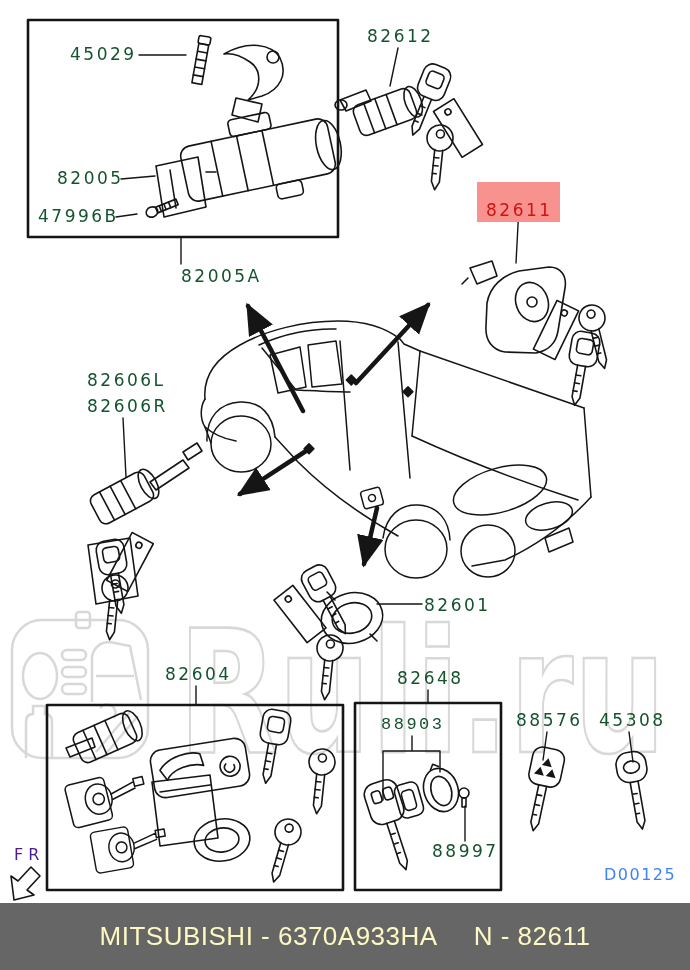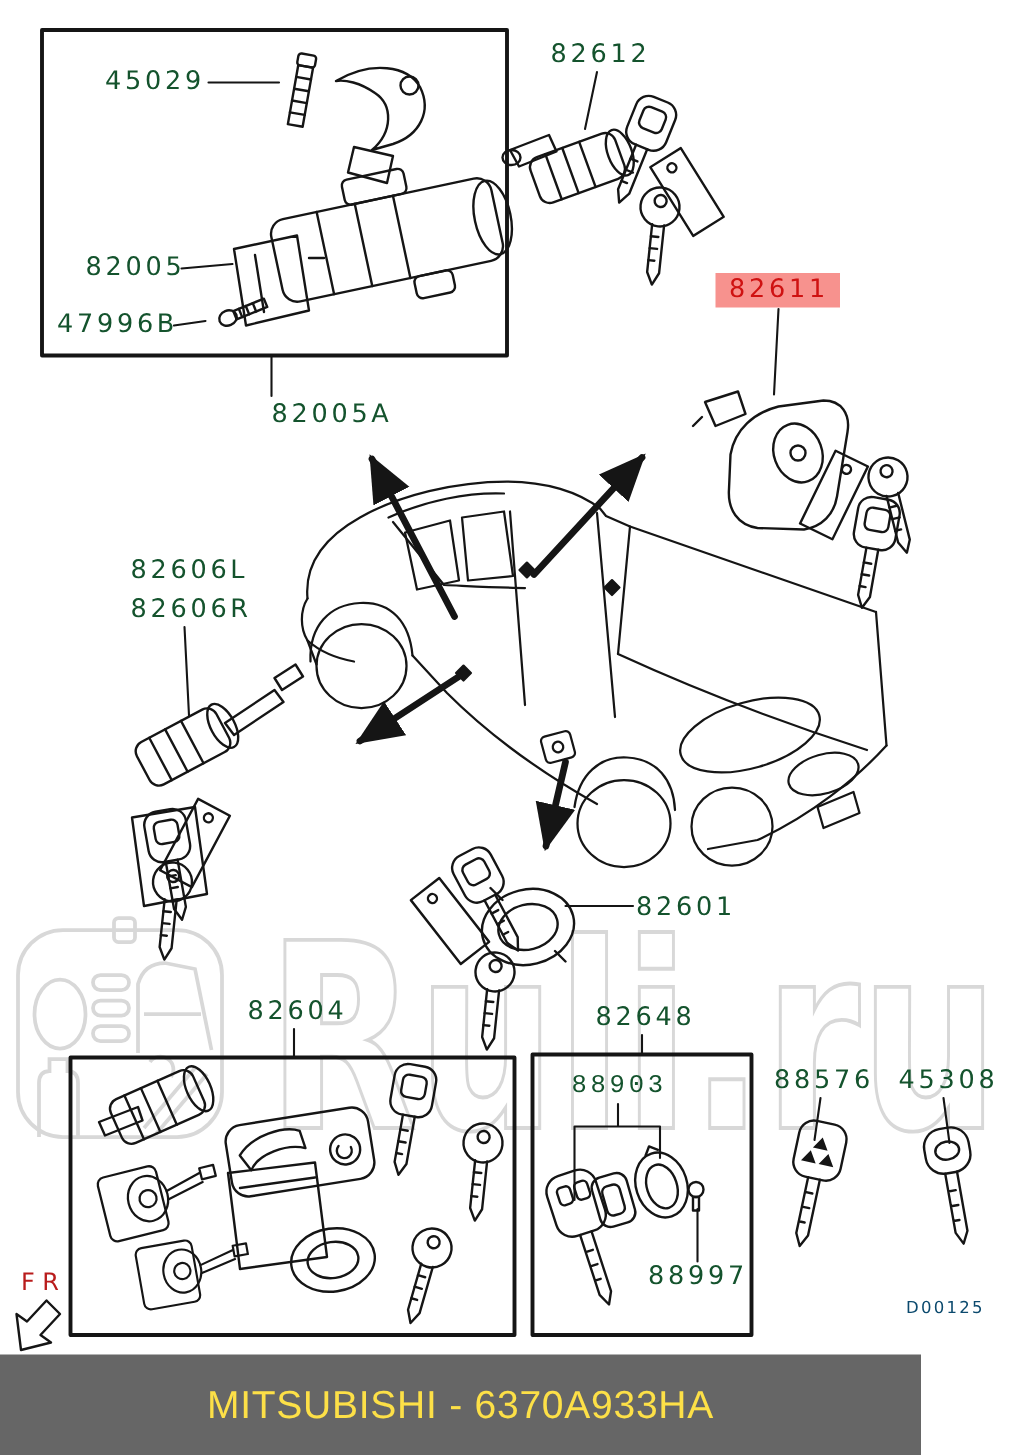--- a/index.html
+++ b/index.html
@@ -1,26 +1,26 @@
 <!DOCTYPE html>
 <html><head>
 <meta charset="utf-8">
 <style>
   html,body{margin:0;padding:0;background:#fff;}
   .stage{position:relative;width:690px;height:970px;background:#ffffff;overflow:hidden;
          font-family:"DejaVu Sans",sans-serif;}
   .art{position:absolute;left:0;top:0;}
   .plabel{position:absolute;font-size:17px;letter-spacing:2.5px;color:#14532d;
           white-space:nowrap;line-height:1;cursor:pointer;}
-  .plabel.hl{background:#f7928e;color:#cf1212;padding:3px 7px 3px 9px;}
-  .fr-label{position:absolute;left:14px;top:845px;font-size:16px;letter-spacing:5px;color:#b91c1c;}
-  .diag-code{position:absolute;left:604px;top:865px;font-size:11px;letter-spacing:1.5px;color:#0c4a6e;}
-  .footer{position:absolute;left:0;top:903px;width:614px;height:67px;background:#666666;
+  .plabel.hl{background:#f7928e;color:#cf1212;padding:20px 7px 3px 9px;}
+  .fr-label{position:absolute;left:14px;top:845px;font-size:16px;letter-spacing:5px;color:#4c1d95;}
+  .diag-code{position:absolute;left:604px;top:865px;font-size:16px;letter-spacing:1.5px;color:#3b82f6;}
+  .footer{position:absolute;left:0;top:903px;width:690px;height:67px;background:#666666;
           display:flex;align-items:center;justify-content:center;gap:36px;
-          color:#fde047;font-family:"Liberation Sans",sans-serif;font-size:26px;letter-spacing:0.5px;}
+          color:#fef9c3;font-family:"Liberation Sans",sans-serif;font-size:26px;letter-spacing:0.5px;}
 </style>
 </head>
 <body>
 
 <div class="stage">
 
   <svg class="art" width="690" height="970" viewBox="0 0 690 970">
     <defs>
       <marker id="ah" markerWidth="9" markerHeight="8" refX="6.2" refY="3" orient="auto" markerUnits="strokeWidth">
         <path d="M0,0 L7,3 L0,6 Z" fill="#151515"></path>
@@ -269,15 +269,16 @@
   <div class="plabel" style="left:381px;top:716px;font-family:Liberation Mono, monospace;">88903</div>
   <div class="plabel" style="left:432px;top:843px;">88997</div>
   <div class="plabel" style="left:516px;top:712px;">88576</div>
   <div class="plabel" style="left:599px;top:712px;">45308</div>
 
   <div class="fr-label">FR</div>
   <div class="diag-code">D00125</div>
 
   <div class="footer">
     <span>MITSUBISHI - 6370A933HA</span>
+    <span>N - 82611</span>
   </div>
 
 </div>
 
 </body></html>

